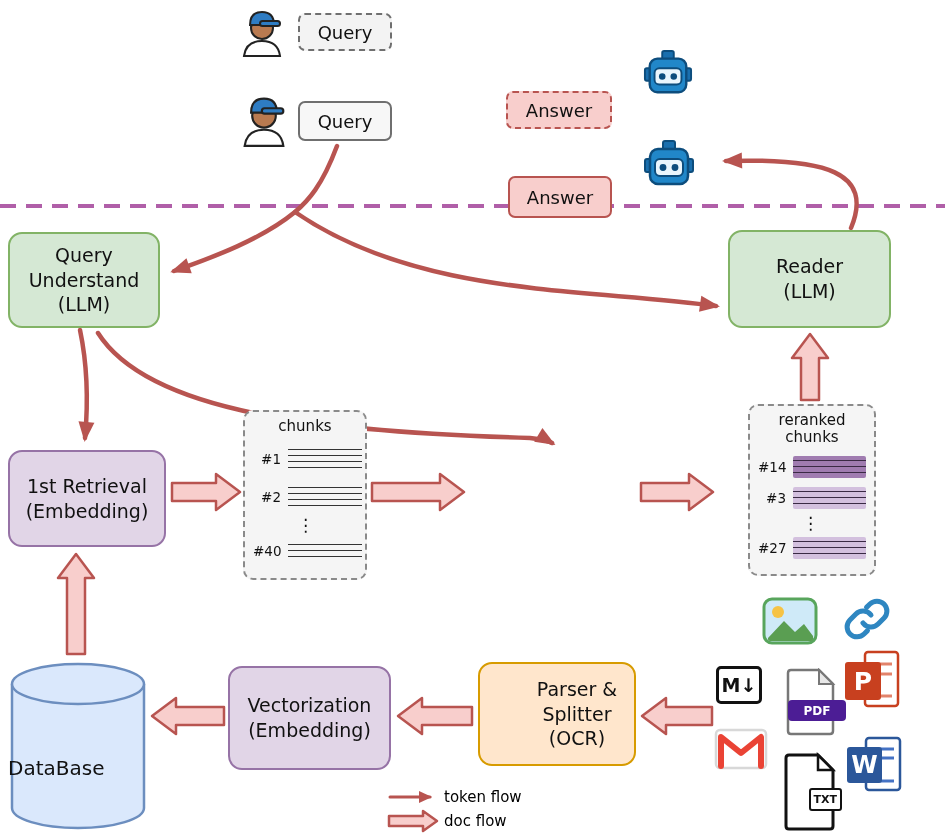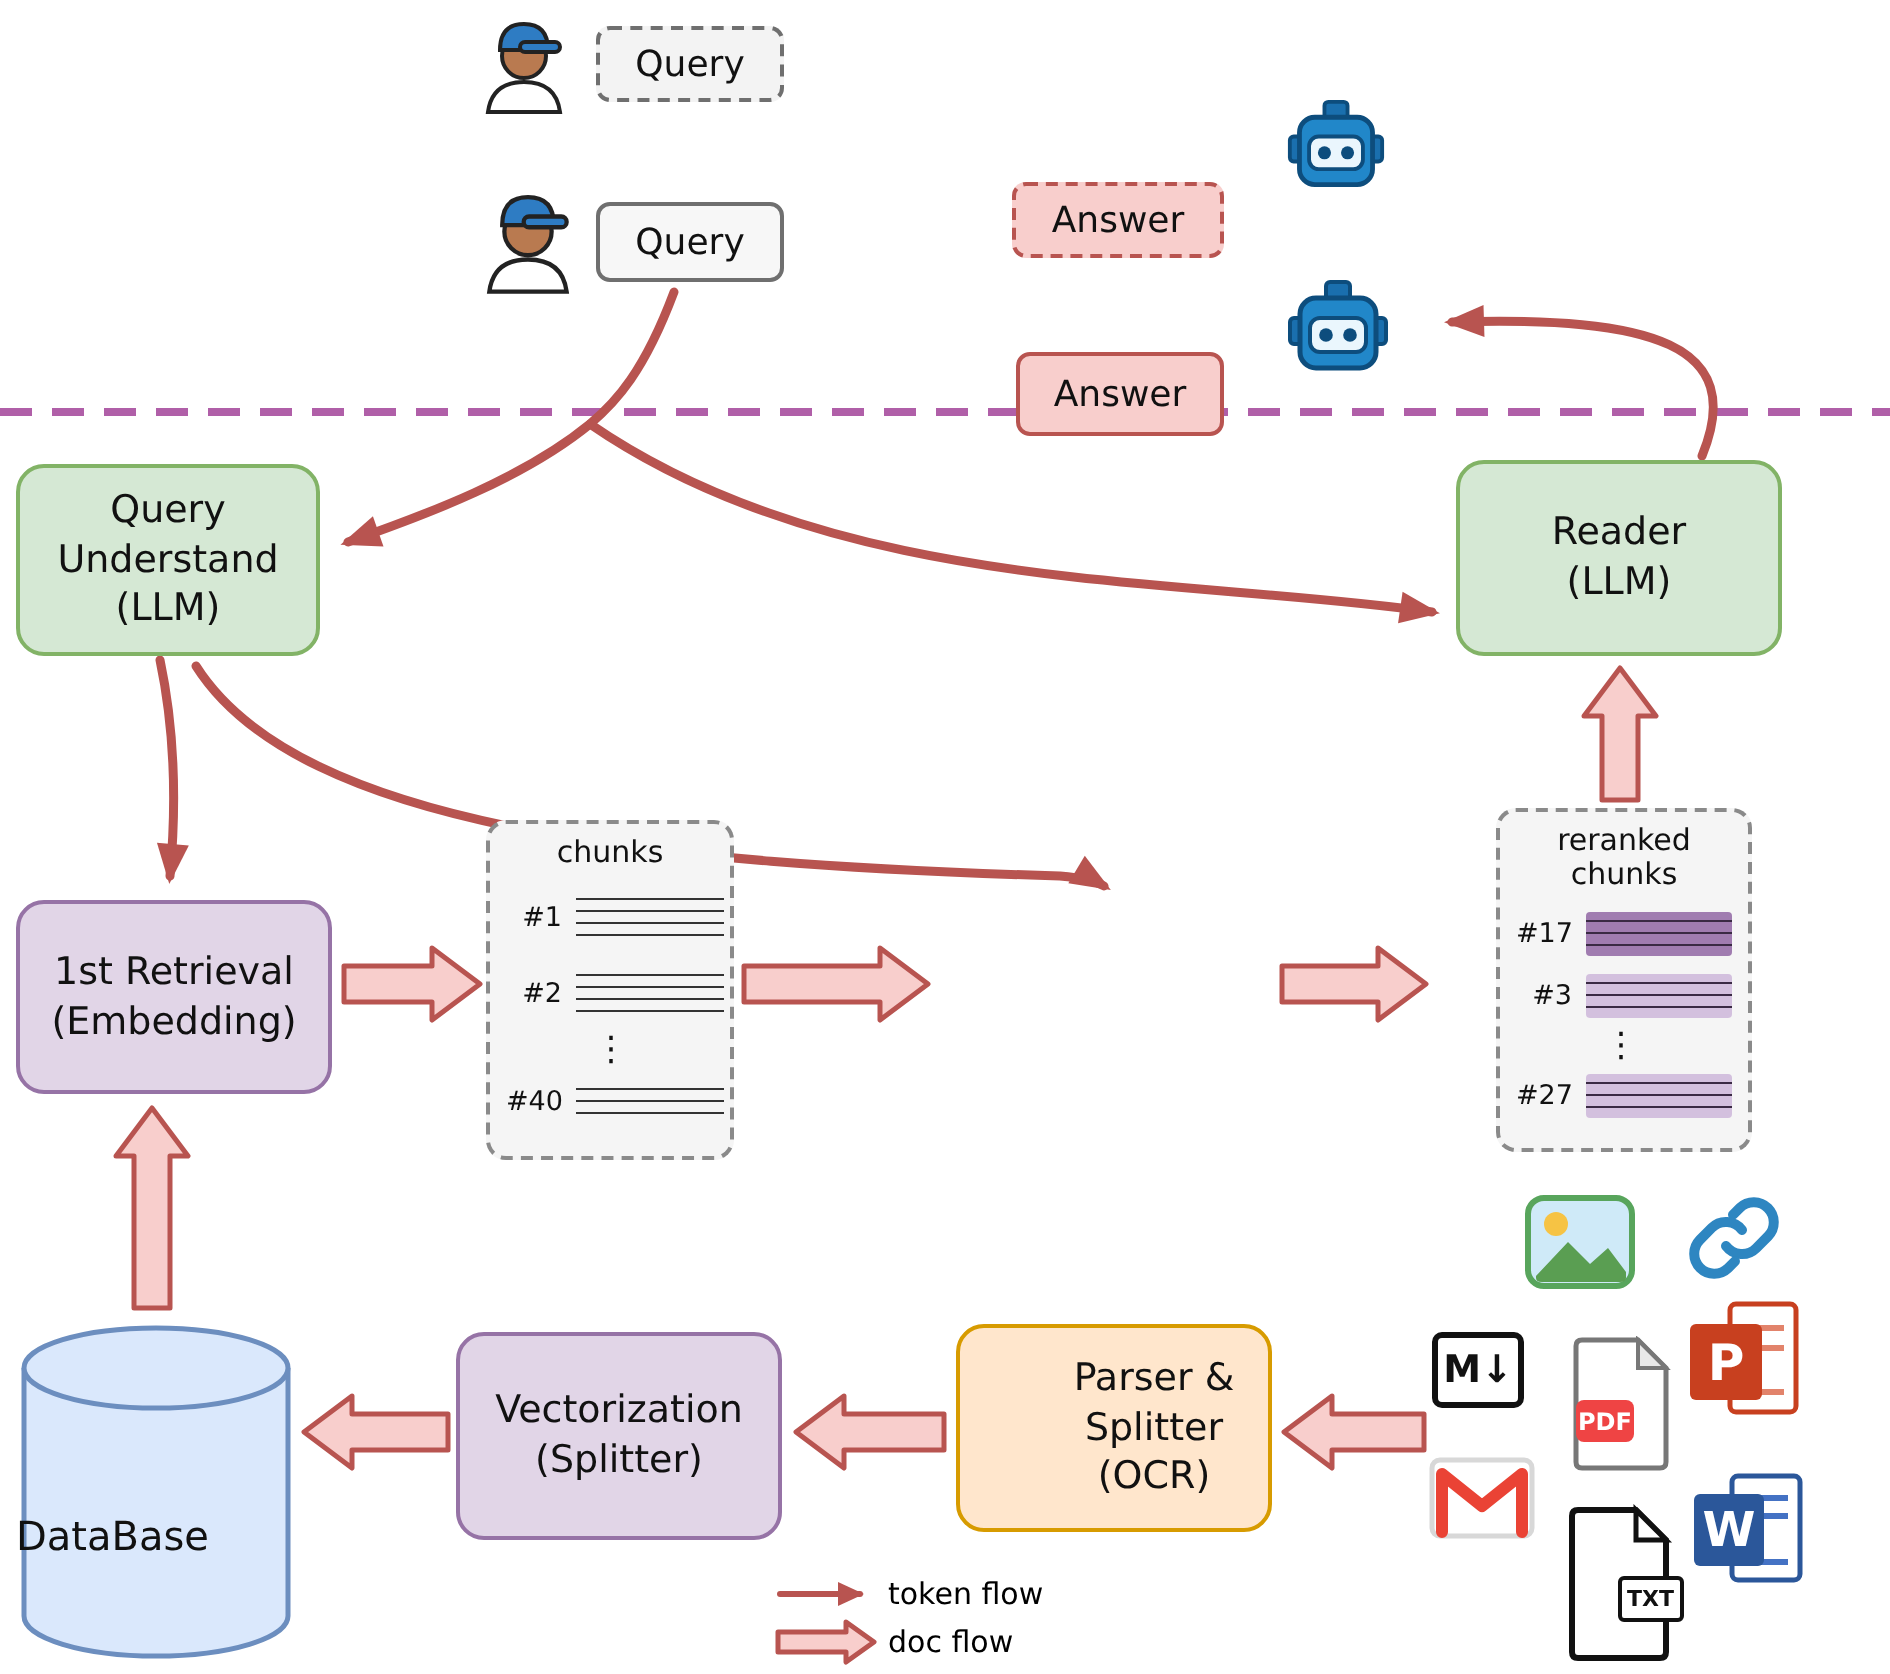--- a/index.html
+++ b/index.html
@@ -47,21 +47,21 @@
   #database{position:absolute;left:8px;top:660px;width:140px;height:172px;}
   .db-shape path,.db-shape ellipse{fill:var(--blue-fill);stroke:var(--blue-border);stroke-width:2.5;}
   .db-label{position:absolute;left:0;right:0;top:96px;text-align:left;font-size:20px;color:#111;}
 
   
   .icon{position:absolute;}
   .icon svg{display:block;width:100%;height:100%;}
   .md-box{box-sizing:border-box;width:100%;height:100%;display:flex;align-items:center;justify-content:center;
           background:#fff;border:3px solid #111;border-radius:5px;font-weight:bold;font-size:19px;color:#111;}
   .icon-letter{position:absolute;color:#fff;font-weight:bold;display:flex;align-items:center;justify-content:center;}
-  .pdf-banner{position:absolute;left:3px;top:32px;width:29px;height:21px;background:#ef4444;border-radius:4px;
+  .pdf-banner{position:absolute;left:3px;top:32px;width:58px;height:21px;background:#4c1d95;border-radius:4px;
               color:#fff;font-size:12px;font-weight:bold;display:flex;align-items:center;justify-content:center;}
   .txt-tag{position:absolute;right:-5px;top:36px;background:#fff;border:2.5px solid #111;border-radius:3px;
            font-size:11px;font-weight:bold;padding:3px 3px;color:#111;}
 
   .legend-label{position:absolute;font-size:15px;color:#000000;}
 </style>
 </head>
 <body>
 
 <div id="canvas">
@@ -193,21 +193,21 @@
           <i></i>
           <i></i>
         </span>
     </div>
   </div>
 
   <div class="panel" style="left:748px;top:404px;width:128px;height:172px;">
     <div class="panel-title">reranked
 chunks</div>
     <div class="chunk-row">
-      <span class="chunk-label">#17</span>
+      <span class="chunk-label">#14</span>
       <span class="rr-bar dark">
           <i></i>
           <i></i>
           <i></i>
         </span>
     </div>
     <div class="chunk-row">
       <span class="chunk-label">#3</span>
       <span class="rr-bar light">
           <i></i>
@@ -229,21 +229,21 @@
   <div id="database">
     <svg class="db-shape" viewBox="0 0 140 172">
       <path d="M4,24 V148 A66,20 0 0 0 136,148 V24"></path>
       <ellipse cx="70" cy="24" rx="66" ry="20"></ellipse>
     </svg>
     <div class="db-label">DataBase</div>
   </div>
 
   <div class="node purple" style="left:228px;top:666px;width:163px;height:104px;">
     <span>Vectorization
-(Splitter)</span>
+(Embedding)</span>
   </div>
 
   <div class="node orange" style="left:478px;top:662px;width:158px;height:104px;">
     <span>Parser &amp;
 Splitter
 (OCR)</span>
   </div>
 
   <div class="icon" style="left:762px;top:597px;width:56px;height:48px;">
     <svg viewBox="0 0 56 48">

